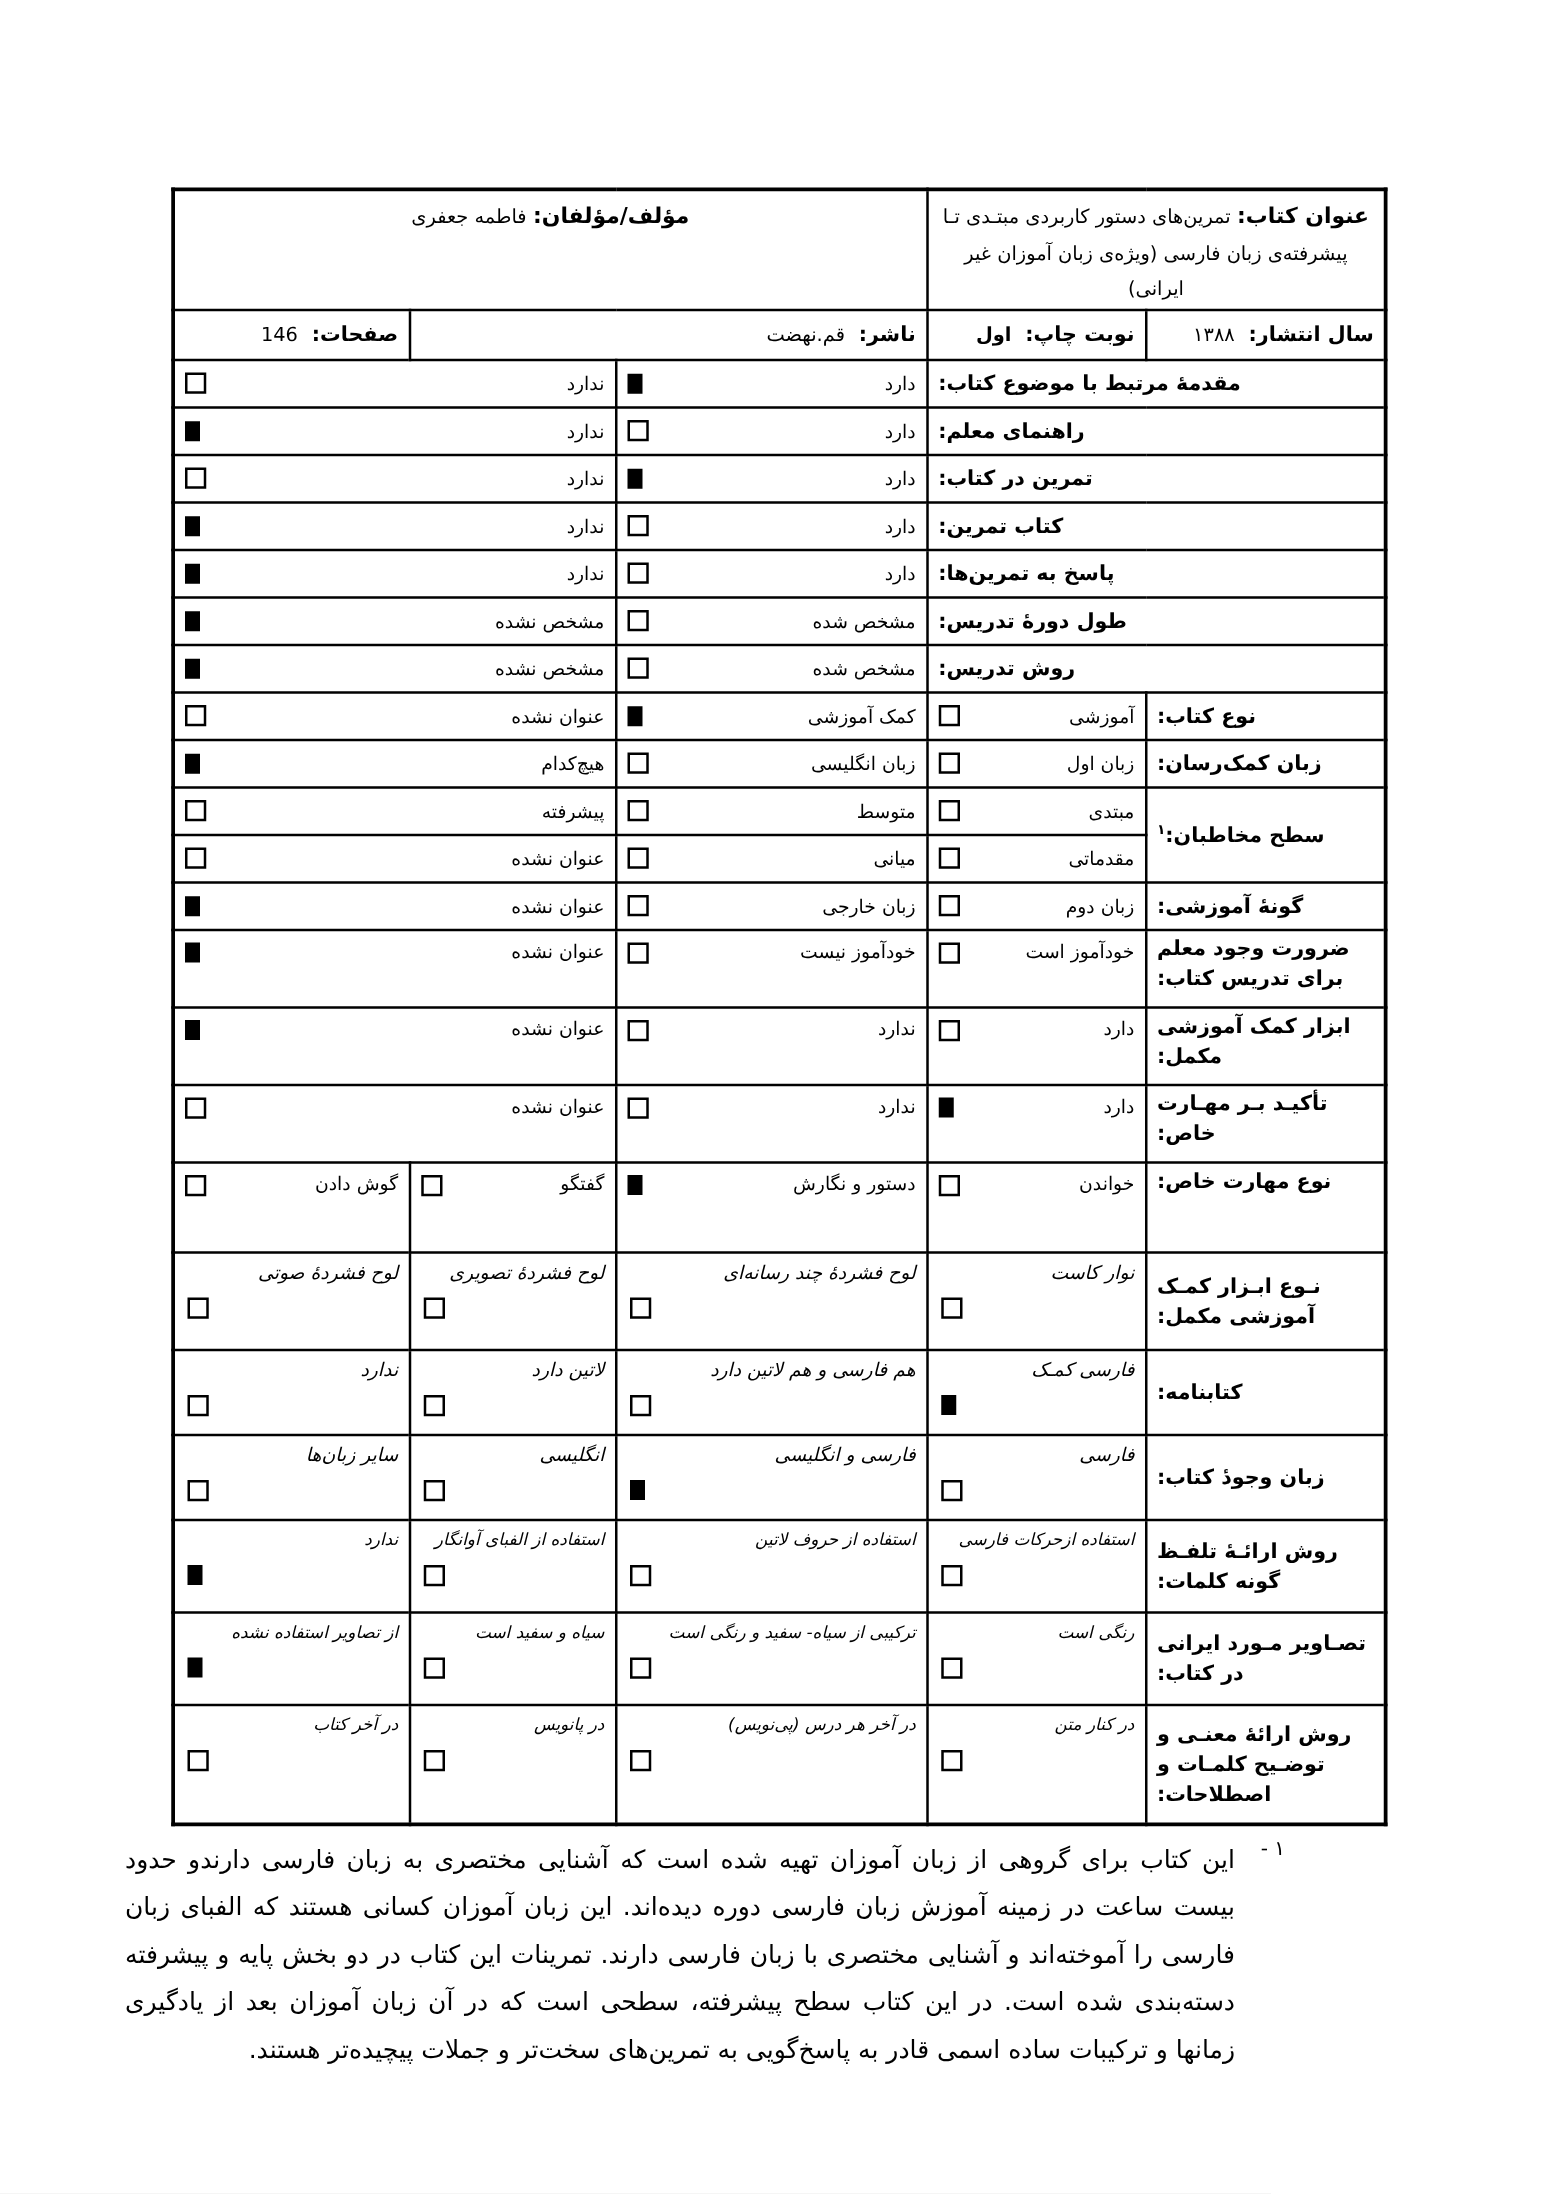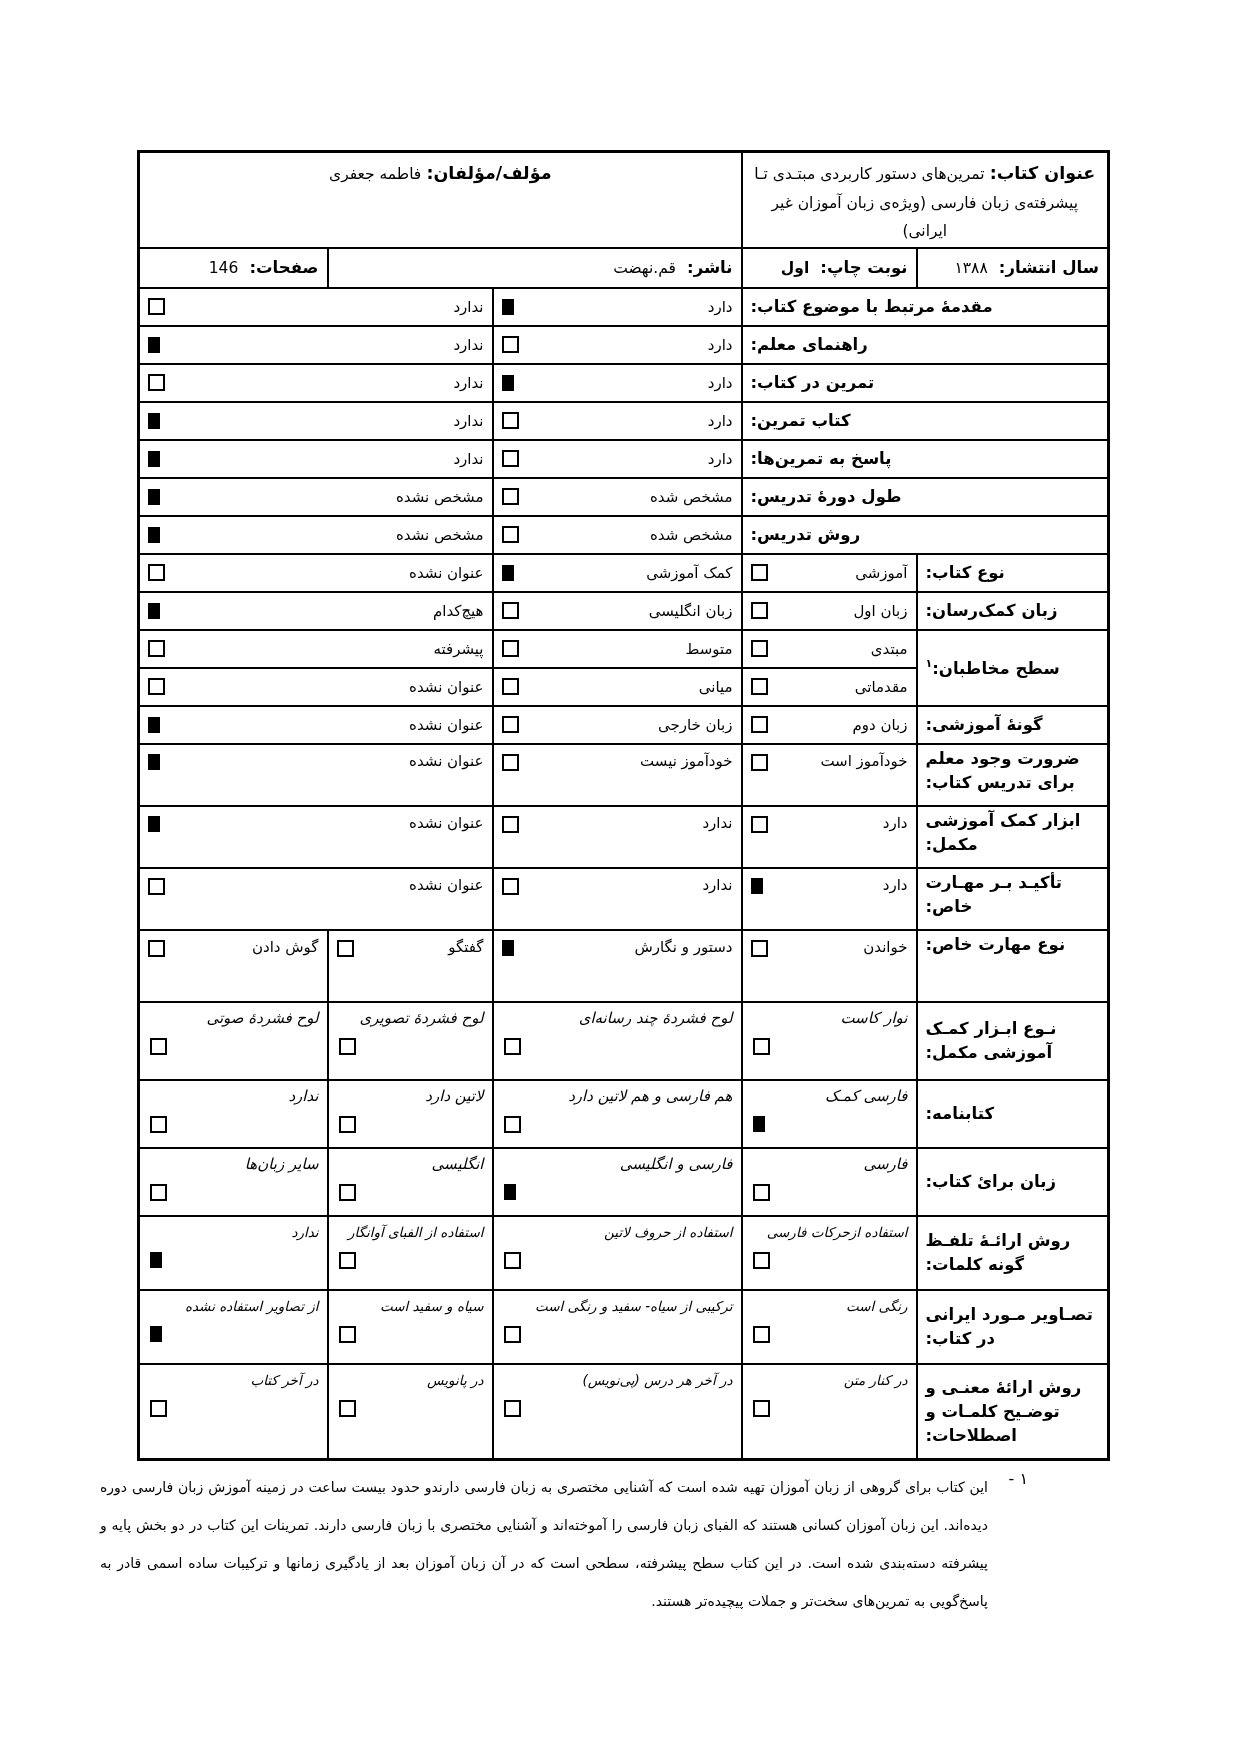--- a/index.html
+++ b/index.html
@@ -34,21 +34,21 @@
   td.hd{vertical-align:top;text-align:center;line-height:1.75;padding-top:5px;}
   .blab{font-weight:bold;font-size:17.5px;}
   .bval{font-size:15.5px;}
   td.inf{text-align:right;white-space:nowrap;}
   td.inf .blab{font-size:16.5px;}
   td.inf .bval{font-size:15.5px;margin-right:6px;}
   td.inf .bval.bold{font-weight:bold;}
   
   .footnote{position:absolute;top:1468px;left:100px;width:888px;direction:rtl;}
   .fn-marker{position:absolute;right:-40px;top:1px;font-size:16px;}
-  .fn-text{margin:0;font-size:14px;line-height:38px;text-align:justify;}
+  .fn-text{margin:0;font-size:20px;line-height:38px;text-align:justify;}
 </style>
 </head>
 <body>
 
 <div class="page">
   <table class="form">
     <colgroup>
         <col style="width:192px">
         <col style="width:175px">
         <col style="width:249px">
@@ -439,21 +439,21 @@
             </div>
           </td>
       <td class="opt">
             <div class="c">
               <span class="opt-text">ندارد</span>
               <span class="cb"></span>
             </div>
           </td>
     </tr>
     <tr class="r-intro stacked">
-      <td class="lbl">زبان برایٔ کتاب:</td>
+      <td class="lbl">زبان وجودٔ کتاب:</td>
       <td class="opt">
             <div class="c">
               <span class="opt-text">فارسی</span>
               <span class="cb"></span>
             </div>
           </td>
       <td class="opt">
             <div class="c">
               <span class="opt-text">فارسی و انگلیسی</span>
               <span class="cb checked"></span>

